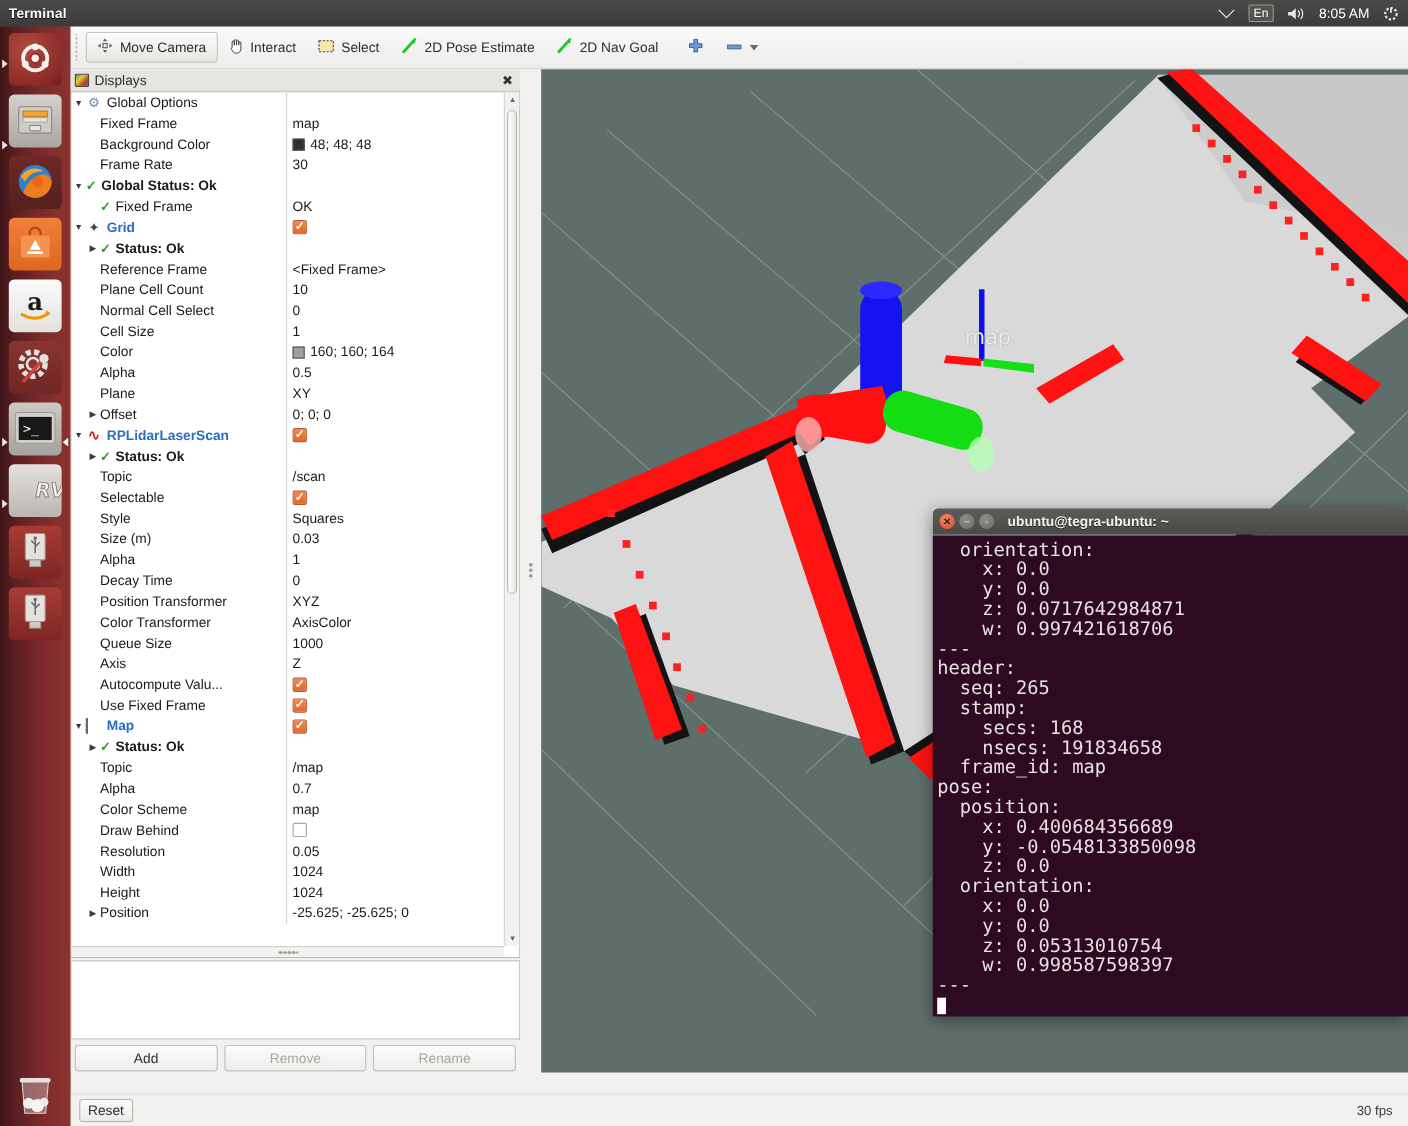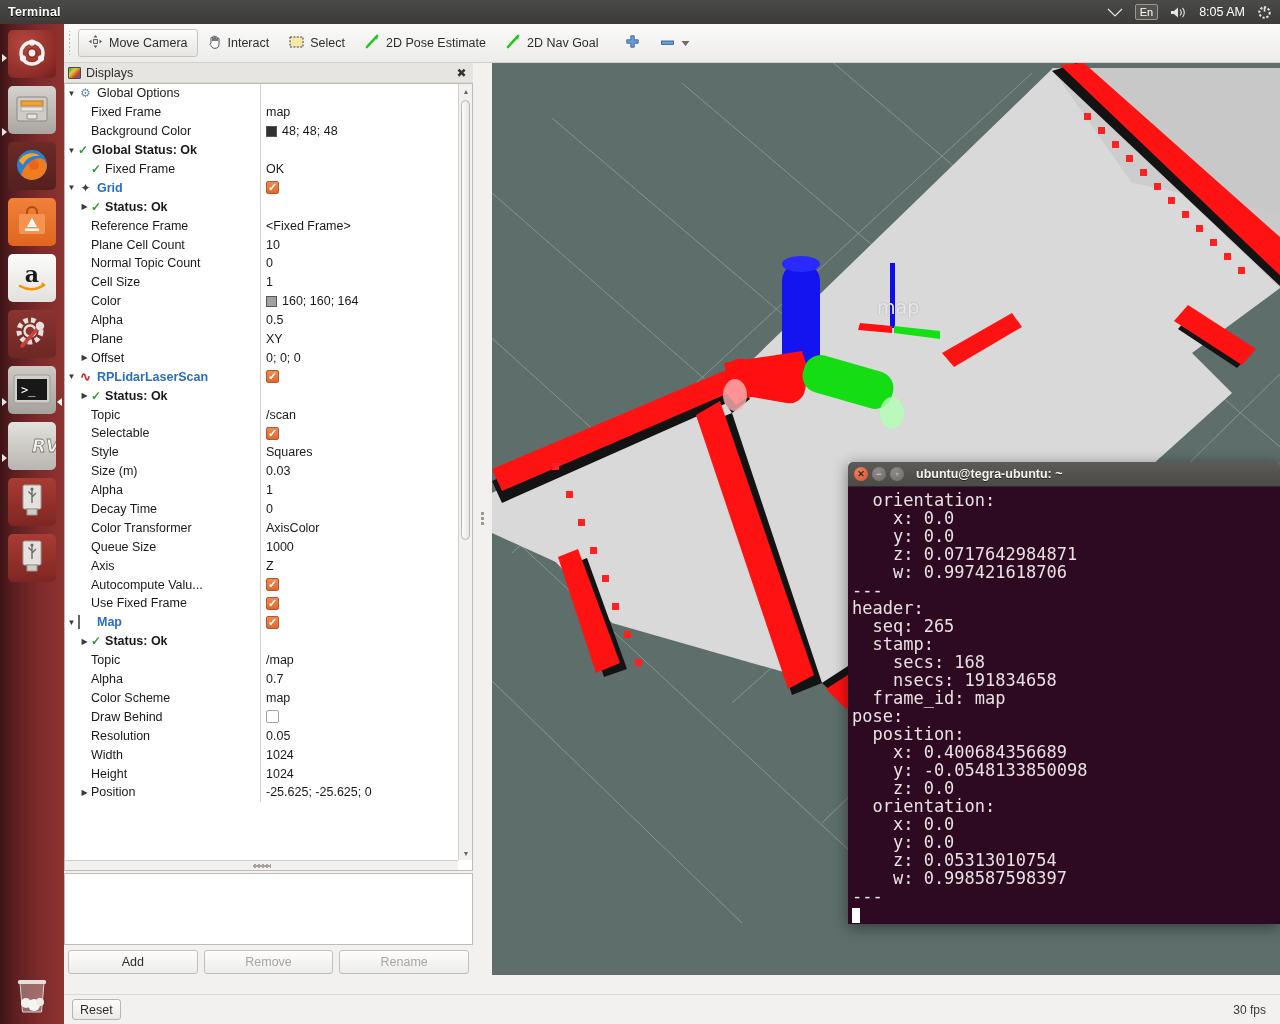--- a/index.html
+++ b/index.html
@@ -537,20 +537,29 @@
             <span class="namecell" style="padding-left: 13px;">
               <span class="arrow-d"></span>
               <span class="">Background Color</span>
             </span>
             <span class="valcell">
               <span class="swatch sw-dark"></span>
               <span>48; 48; 48</span>
             </span>
           </div>
           <div class="trow">
+            <span class="namecell" style="padding-left: 13px;">
+              <span class="arrow-d"></span>
+              <span class="">Frame Rate</span>
+            </span>
+            <span class="valcell">
+              <span>30</span>
+            </span>
+          </div>
+          <div class="trow">
             <span class="namecell" style="padding-left: 0px;">
               <span class="arrow-d">▼</span>
               <span class="tick">✓</span>
               <span class="bold">Global Status: Ok</span>
             </span>
             <span class="valcell">
               <span></span>
             </span>
           </div>
           <div class="trow">
@@ -598,21 +607,21 @@
               <span class="arrow-d"></span>
               <span class="">Plane Cell Count</span>
             </span>
             <span class="valcell">
               <span>10</span>
             </span>
           </div>
           <div class="trow">
             <span class="namecell" style="padding-left: 13px;">
               <span class="arrow-d"></span>
-              <span class="">Normal Topic Count</span>
+              <span class="">Normal Cell Select</span>
             </span>
             <span class="valcell">
               <span>0</span>
             </span>
           </div>
           <div class="trow">
             <span class="namecell" style="padding-left: 13px;">
               <span class="arrow-d"></span>
               <span class="">Cell Size</span>
             </span>
@@ -724,20 +733,29 @@
               <span>1</span>
             </span>
           </div>
           <div class="trow">
             <span class="namecell" style="padding-left: 13px;">
               <span class="arrow-d"></span>
               <span class="">Decay Time</span>
             </span>
             <span class="valcell">
               <span>0</span>
+            </span>
+          </div>
+          <div class="trow">
+            <span class="namecell" style="padding-left: 13px;">
+              <span class="arrow-d"></span>
+              <span class="">Position Transformer</span>
+            </span>
+            <span class="valcell">
+              <span>XYZ</span>
             </span>
           </div>
           <div class="trow">
             <span class="namecell" style="padding-left: 13px;">
               <span class="arrow-d"></span>
               <span class="">Color Transformer</span>
             </span>
             <span class="valcell">
               <span>AxisColor</span>
             </span>

